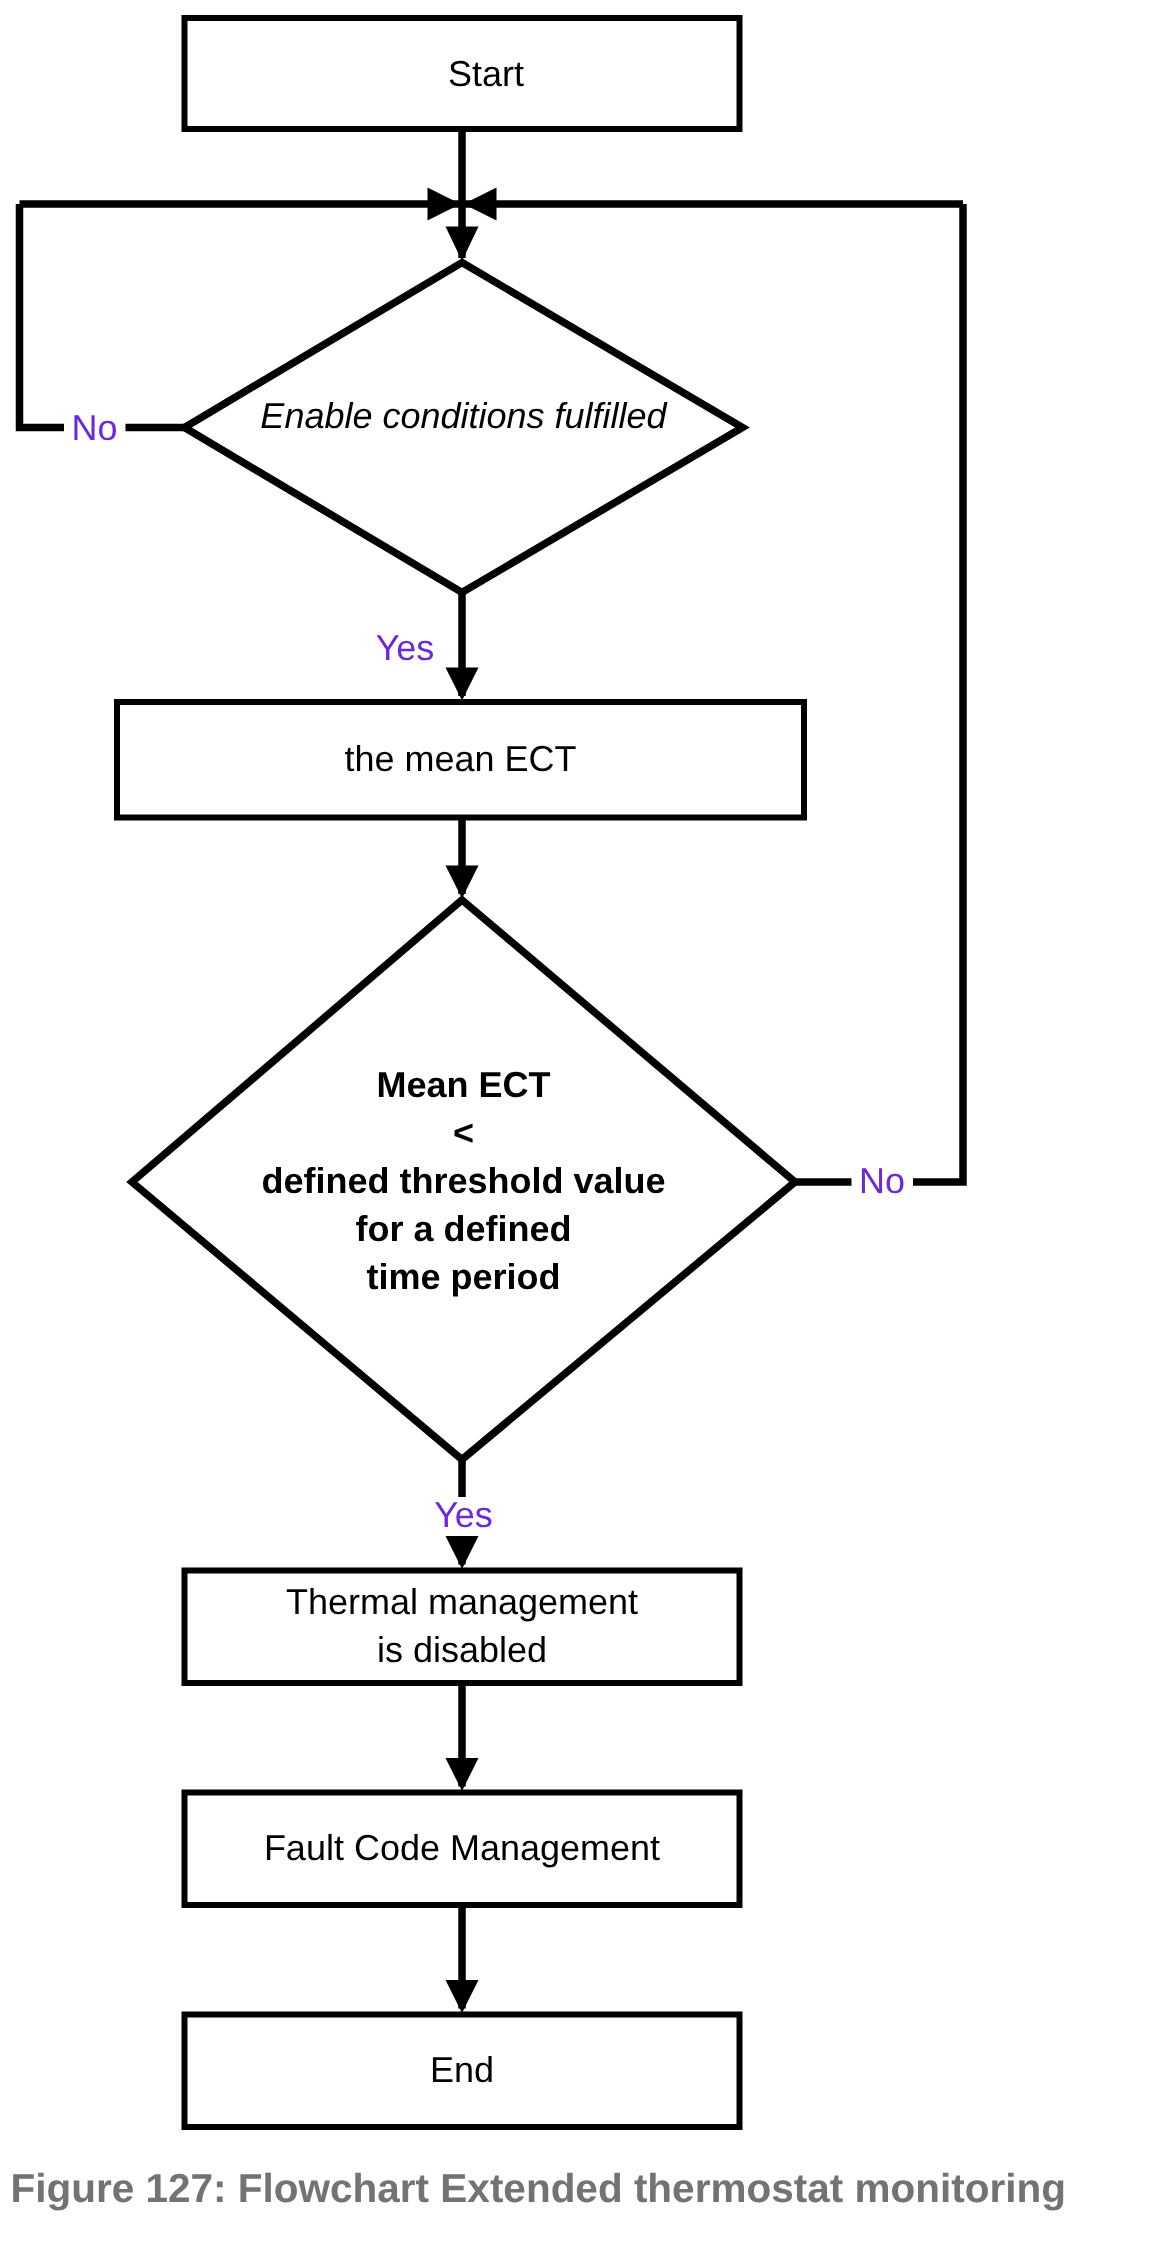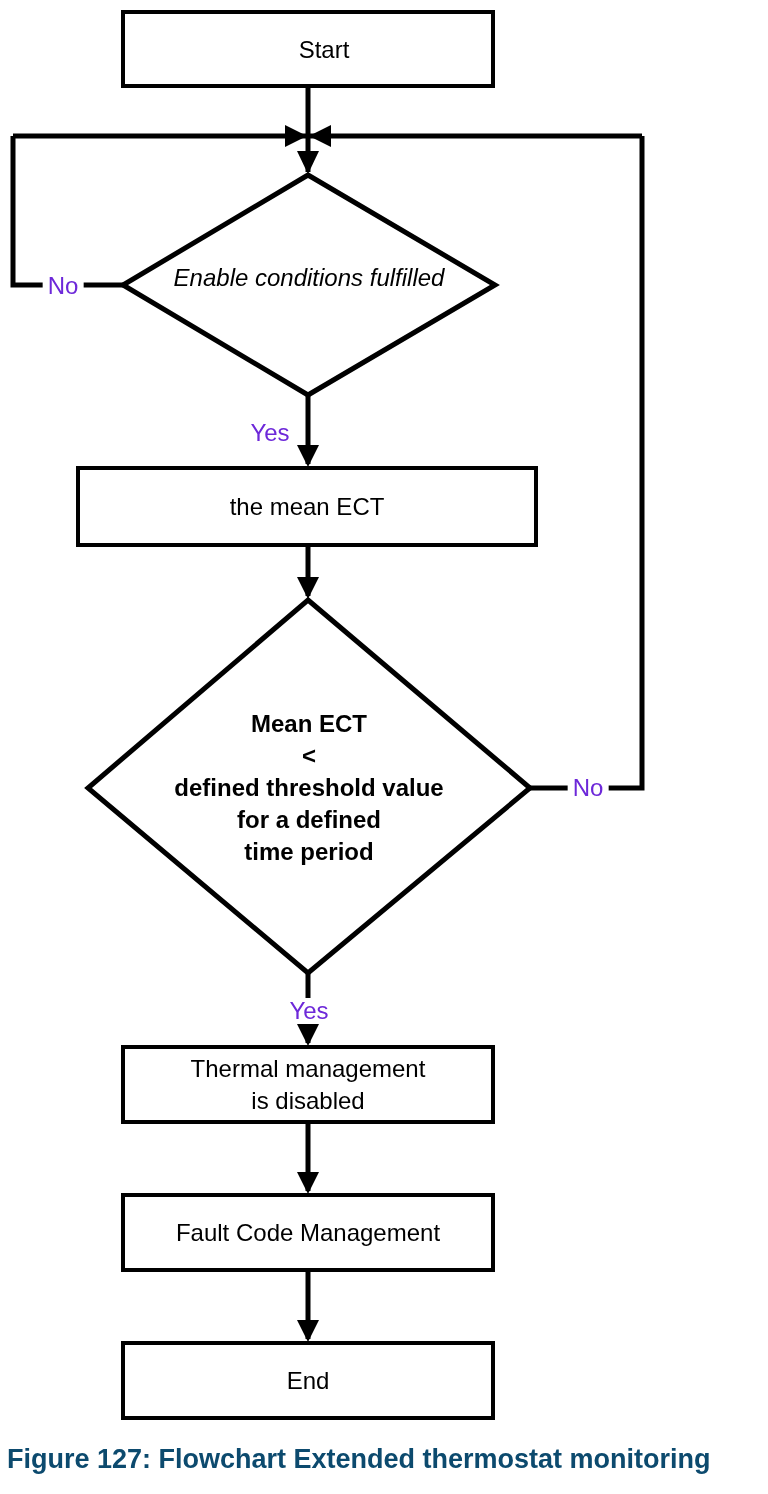--- a/index.html
+++ b/index.html
@@ -40,21 +40,21 @@
     padding: 0 5px;
     color: #6d28d9;
   }
   .caption {
     position: absolute;
     left: 7px;
     top: 1444px;
     font-size: 27px;
     font-weight: bold;
     white-space: nowrap;
-    color: #0c4a6e;
+    color: #737373;
   }
 </style>
 </head>
 <body>
 
 <div id="stage">
 
   <svg id="chart-svg" width="768" height="1494" viewBox="0 0 768 1494">
 
     <g stroke="#000000" stroke-width="5" fill="none">

